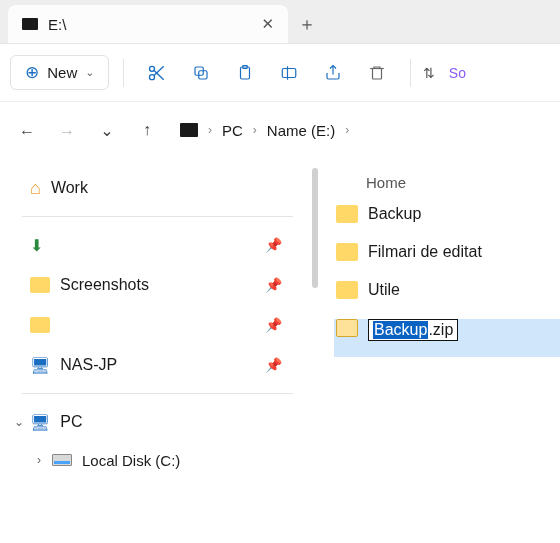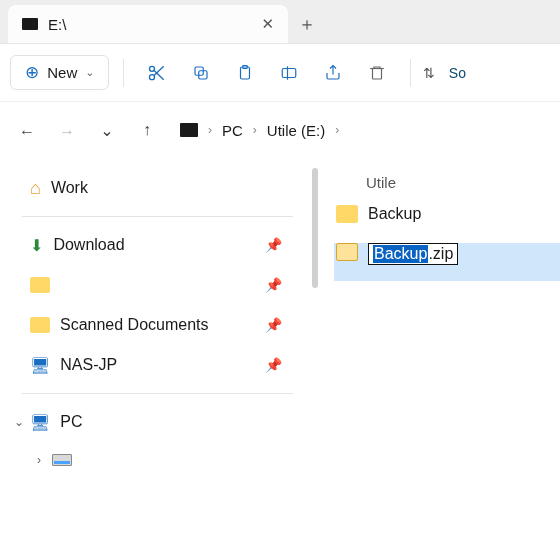--- a/index.html
+++ b/index.html
@@ -114,88 +114,96 @@
   <div class="tbtn gray">
     <svg width="18" height="20" viewBox="0 0 24 24" fill="none" stroke="#666" stroke-width="1.6">
         <path d="M3 6h18"></path>
         <path d="M8 6V4h8v2"></path>
         <rect x="6" y="6" width="12" height="14" rx="1"></rect>
       </svg>
   </div>
   <div class="tsep"></div>
   <div class="tbtn gray">
     <span>⇅</span>
-    <span style="font-size:14px;color:#0c4a6e;margin-left:14px">So</span>
+    <span style="font-size:14px;color:#8b5cf6;margin-left:14px">So</span>
   </div>
 </div>
 
 <div class="navrow">
   <div class="navbtn">←</div>
   <div class="navbtn dis">→</div>
   <div class="navbtn">⌄</div>
   <div class="navbtn">↑</div>
   <div class="addr">
     <span class="drv"></span>
     <span class="sep">›</span>
     <span>PC</span>
     <span class="sep">›</span>
-    <span>Utile (E:)</span>
+    <span>Name (E:)</span>
     <span class="sep">›</span>
   </div>
 </div>
 
 <div class="body">
   <div class="sidebar">
     <div class="srow">
       <span class="i-home">⌂</span>
       <span>Work</span>
     </div>
     <div class="hr"></div>
 
     <div class="srow">
       <span class="i-dl">⬇</span>
-      <span>Download</span>
       <span class="pin">📌</span>
     </div>
     <div class="srow">
       <span class="i-fold"></span>
+      <span>Screenshots</span>
       <span class="pin">📌</span>
     </div>
     <div class="srow">
       <span class="i-fold"></span>
-      <span>Scanned Documents</span>
       <span class="pin">📌</span>
     </div>
     <div class="srow">
       <span class="i-mon">🖥</span>
       <span>NAS-JP</span>
       <span class="pin">📌</span>
     </div>
 
     <div class="hr"></div>
 
     <div class="srow">
       <span class="expand">⌄</span>
       <span class="i-mon">🖥</span>
       <span>PC</span>
     </div>
     <div class="srow sub">
       <span class="expand" style="left:20px">›</span>
       <span class="i-disk"></span>
+      <span>Local Disk (C:)</span>
     </div>
   </div>
 
   <div class="scrolldiv"></div>
 
   <div class="main">
-    <div class="colhead">Utile</div>
+    <div class="colhead">Home</div>
 
     <div class="frow">
       <span class="ficon folder"></span>
       <span>Backup</span>
+    </div>
+    <div class="frow">
+      <span class="ficon folder"></span>
+      <span>Filmari de editat</span>
+    </div>
+    <div class="frow">
+      <span class="ficon folder"></span>
+      <span>Utile</span>
     </div>
     <div class="frow sel">
       <span class="ficon zip"></span>
       <span class="rename">
         <span class="selpart">Backup</span>
           <span>.zip</span>
       </span>
     </div>
   </div>
 </div>

